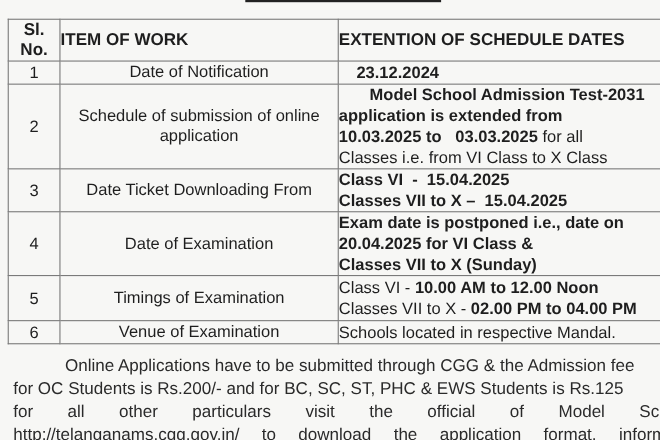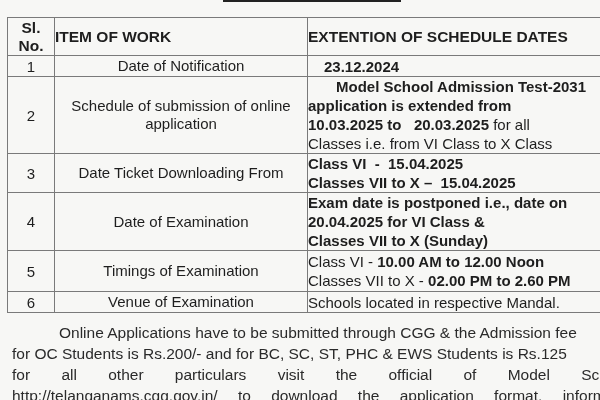--- a/index.html
+++ b/index.html
@@ -119,21 +119,21 @@
 
   <tr class="h-r2">
     <td class="sl">2</td>
     <td class="item">
       <span>Schedule of submission of online</span><br>
       <span>application</span>
     </td>
     <td class="val">
       <span class="b indent2">Model School Admission Test-2031</span><br>
       <span class="b">application is extended from</span><br>
-      <span class="b" style="white-space:pre;">10.03.2025 to   20.03.2025</span><span style="white-space:pre;"> for all</span><br>
+      <span class="b" style="white-space:pre;">10.03.2025 to   03.03.2025</span><span style="white-space:pre;"> for all</span><br>
       <span>Classes i.e. from VI Class to X Class</span>
     </td>
   </tr>
 
   <tr class="h-r3">
     <td class="sl">3</td>
     <td class="item">Date Ticket Downloading From</td>
     <td class="val b">
       <span style="white-space:pre;">Class VI  -  15.04.2025</span><br>
       <span style="white-space:pre;">Classes VII to X –  15.04.2025</span>
@@ -148,21 +148,21 @@
       <span>20.04.2025 for VI Class &amp;</span><br>
       <span>Classes VII to X (Sunday)</span>
     </td>
   </tr>
 
   <tr class="h-r5">
     <td class="sl">5</td>
     <td class="item">Timings of Examination</td>
     <td class="val">
       <span style="white-space:pre;margin-top:32px;">Class VI - </span><span class="b">10.00 AM to 12.00 Noon</span><br>
-      <span style="white-space:pre;">Classes VII to X - </span><span class="b">02.00 PM to 2.60 PM</span>
+      <span style="white-space:pre;">Classes VII to X - </span><span class="b">02.00 PM to 04.00 PM</span>
     </td>
   </tr>
 
   <tr class="h-r6">
     <td class="sl">6</td>
     <td class="item">Venue of Examination</td>
     <td class="val">Schools located in respective Mandal.</td>
   </tr>
 </tbody>
   </table>

